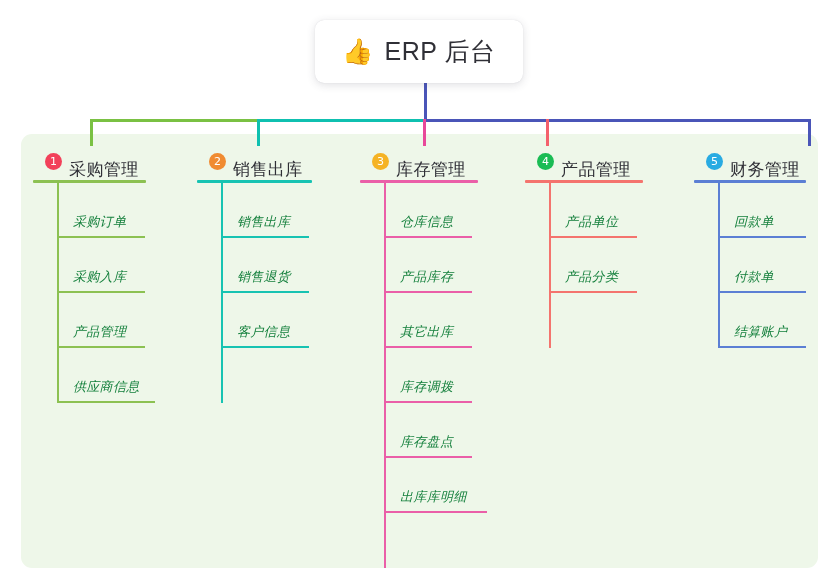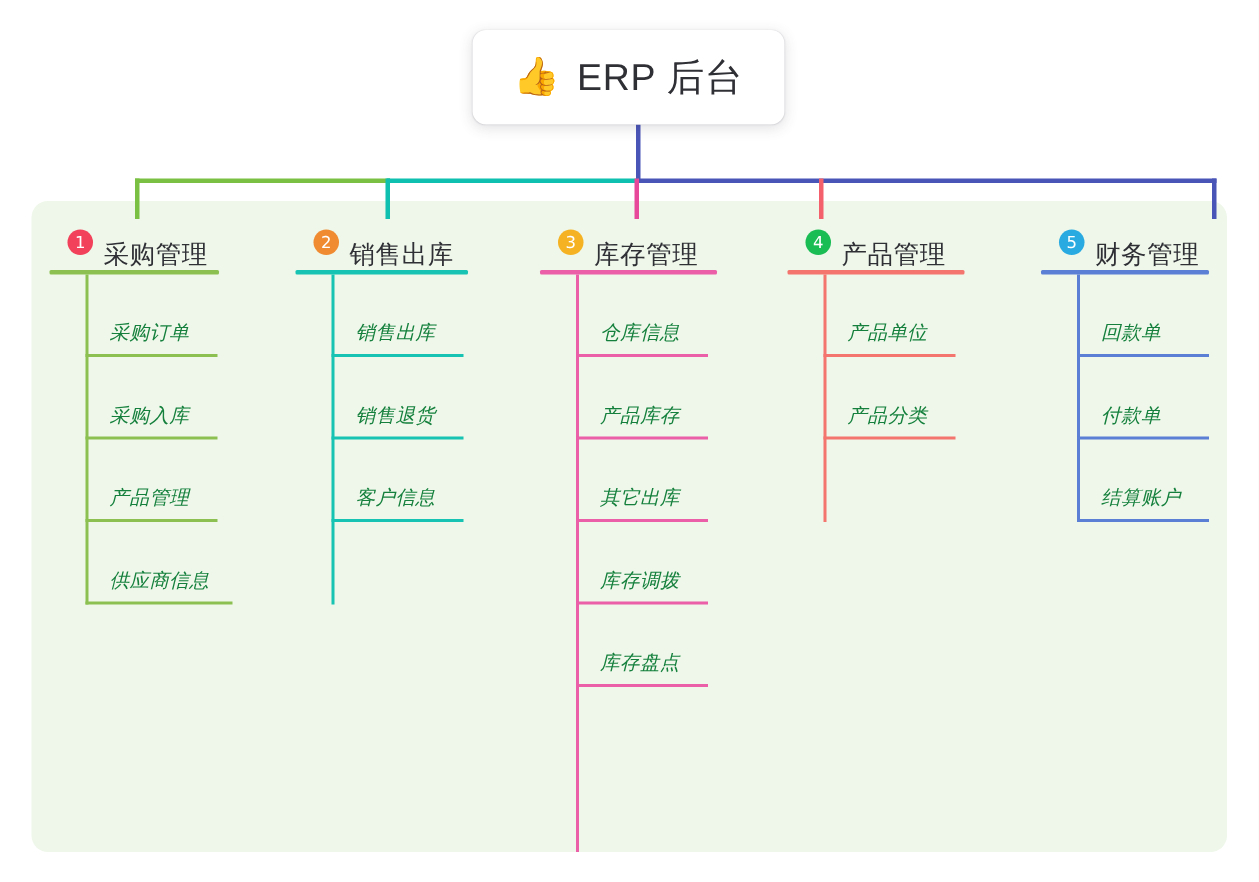--- a/index.html
+++ b/index.html
@@ -232,20 +232,24 @@
         <span class="leaf-underline" style="width:88px; background:#ea5fa8;"></span>
       </div>
       <div class="leaf">
         <span class="leaf-label">库存调拨</span>
         <span class="leaf-underline" style="width:88px; background:#ea5fa8;"></span>
       </div>
       <div class="leaf">
         <span class="leaf-label">库存盘点</span>
         <span class="leaf-underline" style="width:88px; background:#ea5fa8;"></span>
       </div>
+      <div class="leaf">
+        <span class="leaf-label">出库库明细</span>
+        <span class="leaf-underline" style="width:103px; background:#ea5fa8;"></span>
+      </div>
     </div>
   </div>
 
   <div class="column" style="left:525px; top:148px; width:160px;">
     <div class="col-head">
       <span class="badge" style="background:#1abc54;">4</span>
       <span class="col-title">产品管理</span>
     </div>
     <div class="col-underline" style="width:118px; background:#f4746e;"></div>
     <div class="col-body">

